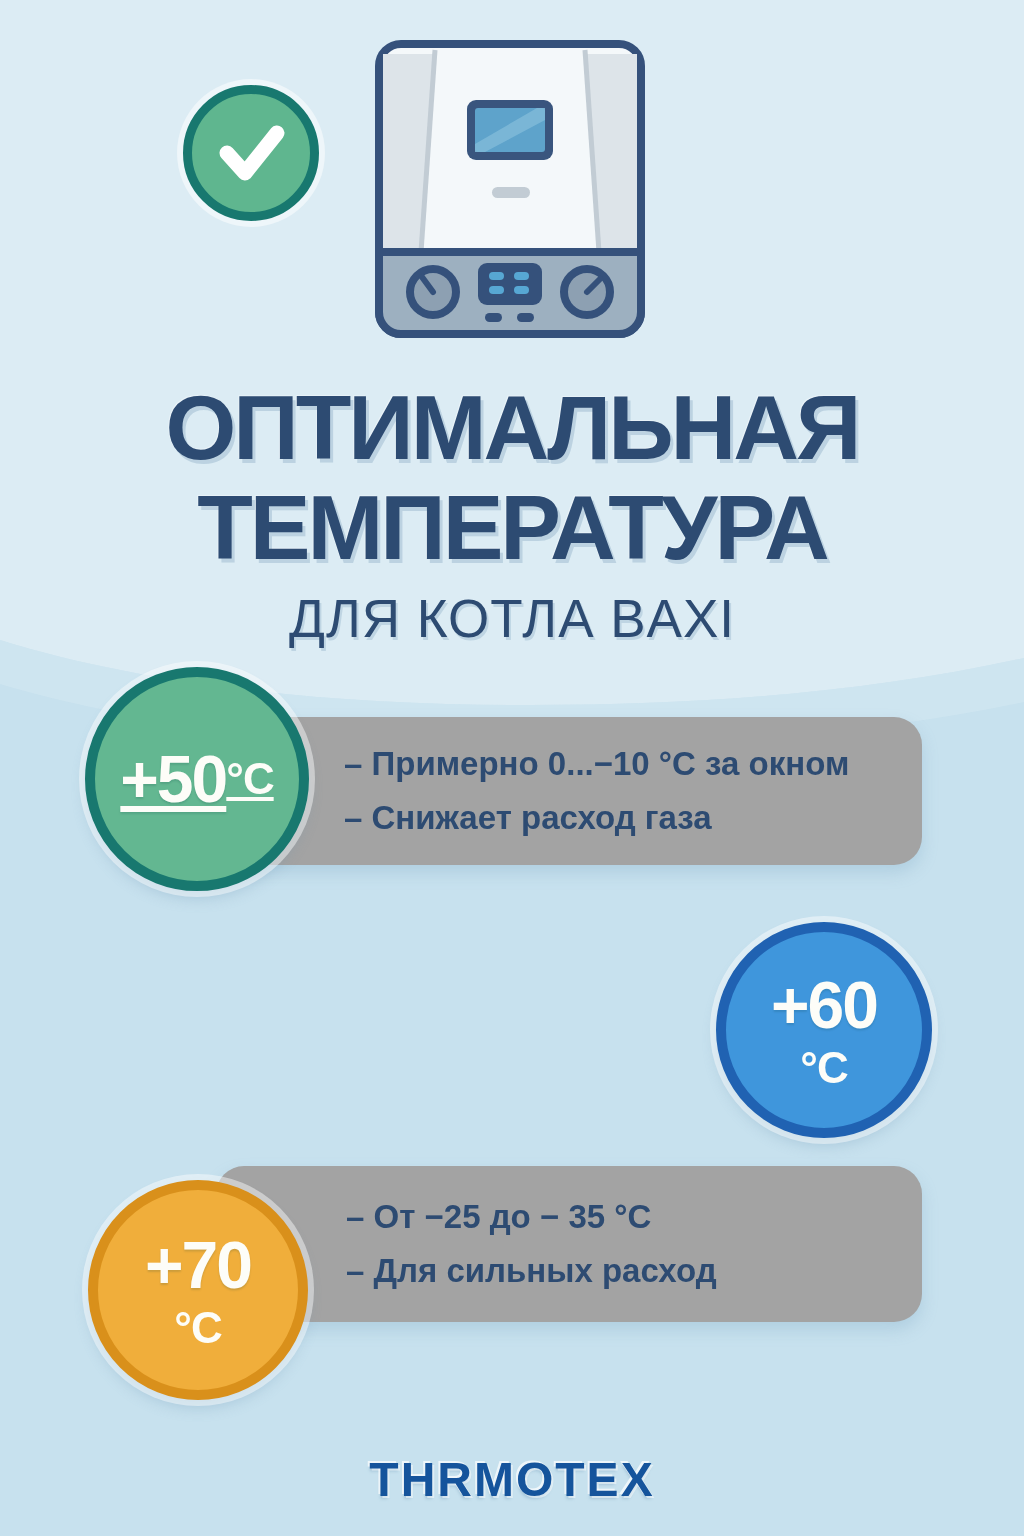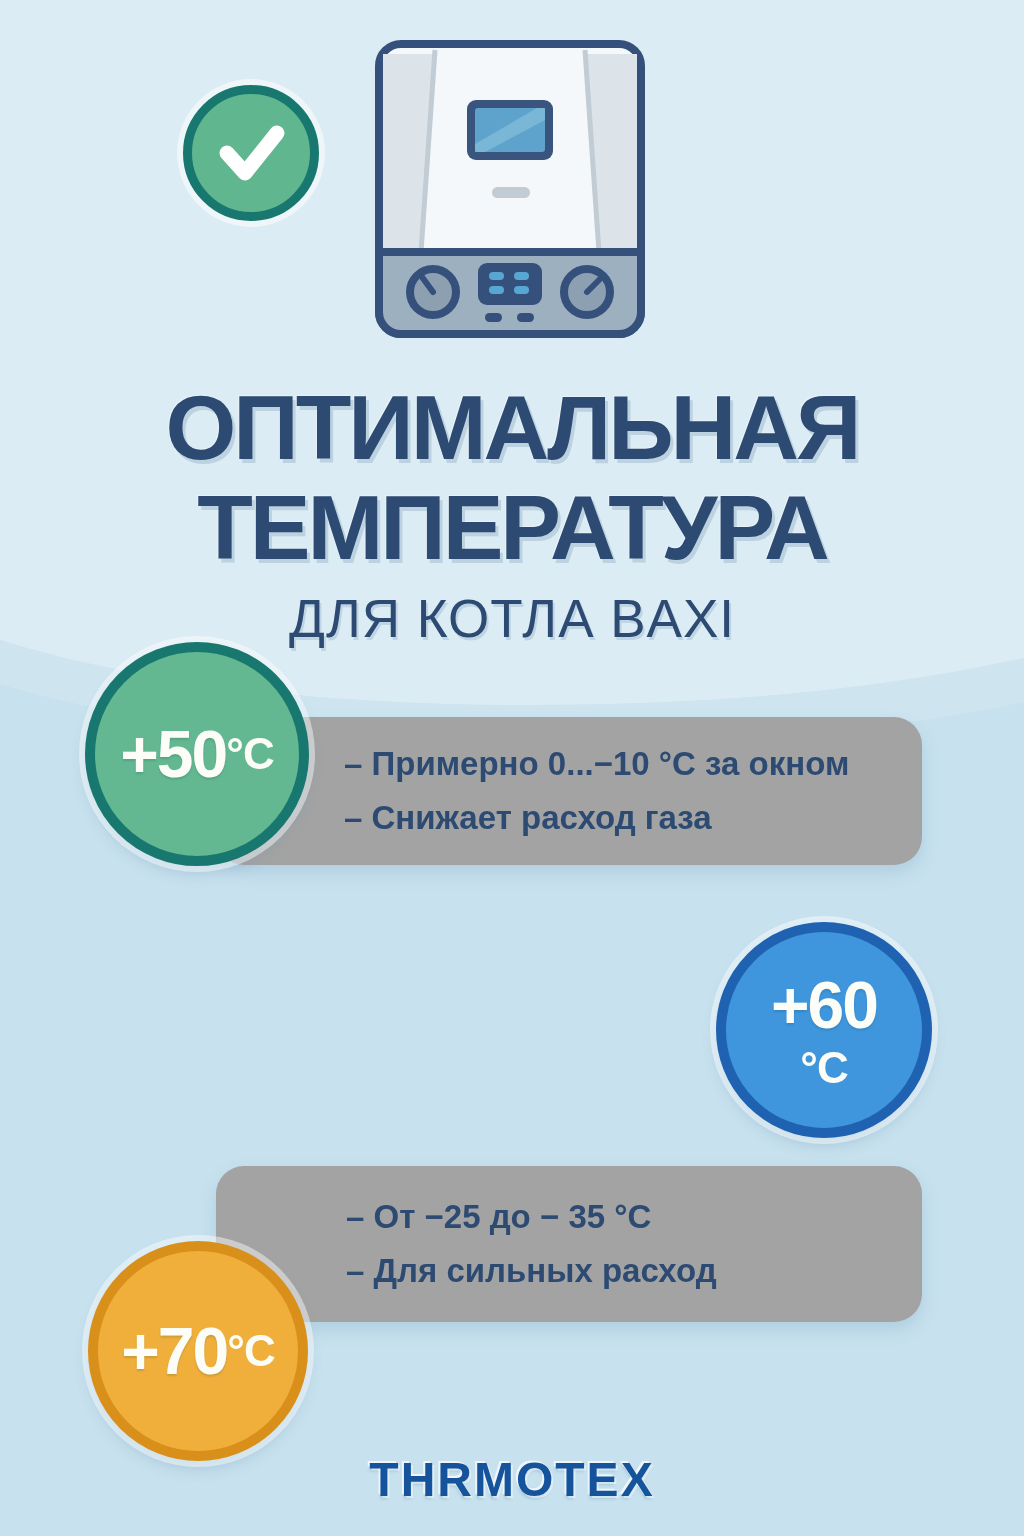--- a/index.html
+++ b/index.html
@@ -55,23 +55,23 @@
   .circle{
     position:absolute;border-radius:50%;
     border:10px solid;
     box-sizing:border-box;
     box-shadow:0 0 0 6px rgba(255,255,255,0.45), 0 8px 14px rgba(110,150,180,0.3);
     display:flex;align-items:center;justify-content:center;
     color:#fdfdf8;font-weight:bold;
   }
   .circle .val{font-size:66px;letter-spacing:-2px;text-shadow:0 2px 2px rgba(0,60,60,0.15);}
   .circle .unit{font-size:44px;vertical-align:16px;letter-spacing:-1px;}
-  .circle1{left:85px;top:642px;width:224px;height:224px;}
+  .circle1{left:85px;top:667px;width:224px;height:224px;text-decoration:underline;}
   .circle2{left:716px;top:922px;width:216px;height:216px;flex-direction:column;}
-  .circle3{left:88px;top:1241px;width:220px;height:220px;}
+  .circle3{left:88px;top:1180px;width:220px;height:220px;flex-direction:column;}
   
   .brand{
     position:absolute;left:0;top:1452px;width:1024px;text-align:center;
     color:#15549c;font-size:48px;font-weight:bold;letter-spacing:2px;
     text-shadow:-2px -2px 0 rgba(255,255,255,0.7), 2px 2px 0 rgba(255,255,255,0.5), 0 3px 3px rgba(120,160,190,0.4);
   }
 </style>
 </head>
 <body>
 

